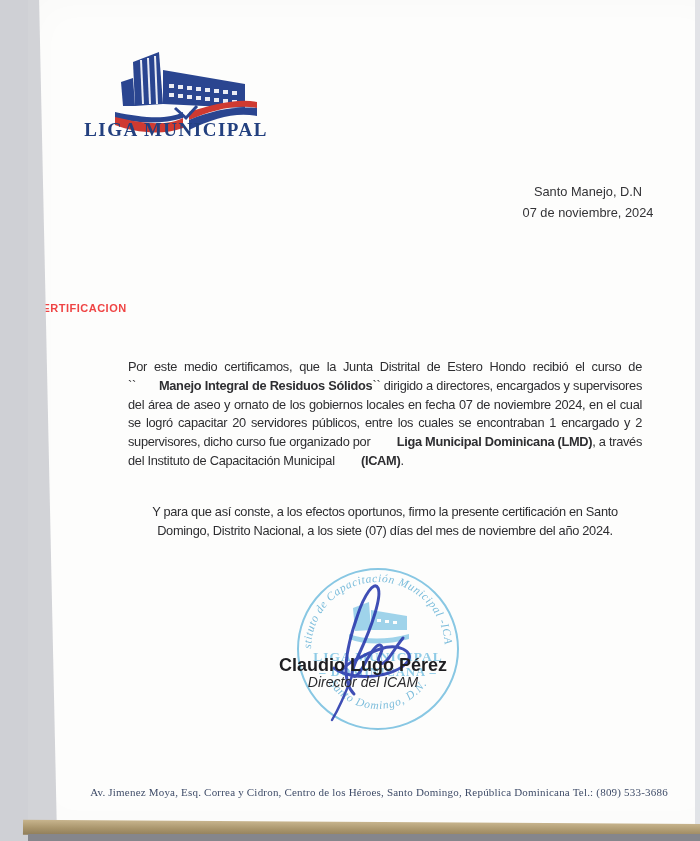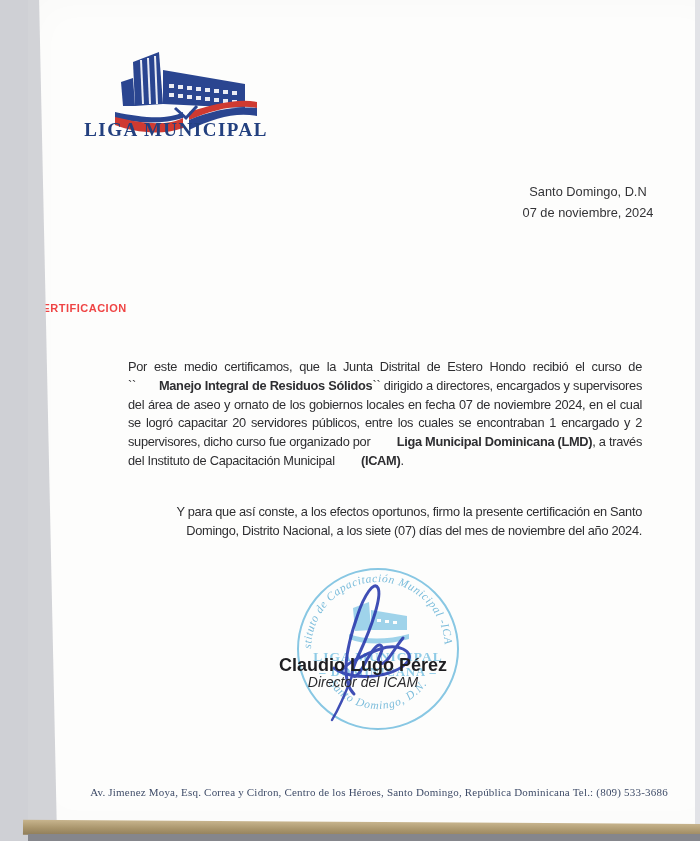--- a/index.html
+++ b/index.html
@@ -63,21 +63,21 @@
     letter-spacing:0.5px;color:#ef4444;
   }
 
   
   .para{
     position:absolute;left:94px;width:514px;
     color:#2e2e31;font-size:12.8px;line-height:18.8px;
     letter-spacing:-0.3px;
   }
   .p1{top:358px;text-align:justify;}
-  .p2{top:503px;text-align:right;}
+  .p2{top:503px;text-align:center;}
   .para .b{font-weight:bold;padding-left:23px;}
 
   
   .stamp-svg{position:absolute;left:253px;top:558px;}
   .sig-svg{position:absolute;left:254px;top:552px;z-index:3;}
   .signer-name{
     position:absolute;left:234px;top:655px;width:190px;z-index:4;
     text-align:center;font-weight:bold;font-size:18px;color:#1e1e21;
   }
   .signer-role{
@@ -138,21 +138,21 @@
       <path d="M76,64 C100,56 126,50 144,54 L144,60 C122,56 100,62 76,72 Z" fill="#cf3a31"></path>
       <path d="M76,72 C100,62 122,58 144,60 L144,68 C122,64 102,70 76,82 Z" fill="#2a4590"></path>
       <path d="M62,60 L73,70 L84,58" fill="none" stroke="#2a4590" stroke-width="3"></path>
     </svg>
 
     <div class="org-name">
       <div>LIGA MUNICIPAL</div>
     </div>
 
     <div class="dateline">
-      <div>Santo Domingo, D.N</div>
+      <div>Santo Manejo, D.N</div>
       <div>07 de noviembre, 2024</div>
     </div>
 
     <div class="cert-title">CERTIFICACION</div>
 
     <div class="para p1"><span>Por este medio certificamos, que la Junta Distrital de Estero Hondo recibió el curso de ``</span><span class="b">Manejo Integral de Residuos Sólidos</span><span>`` dirigido a directores, encargados y supervisores del área de aseo y ornato de los gobiernos locales en fecha 07 de noviembre 2024, en el cual se logró capacitar 20 servidores públicos, entre los cuales se encontraban 1 encargado y 2 supervisores, dicho curso fue organizado por </span><span class="b">Liga Municipal Dominicana (LMD)</span><span>, a través del Instituto de Capacitación Municipal </span><span class="b">(ICAM)</span><span>.</span></div>
 
     <div class="para p2">Y para que así conste, a los efectos oportunos, firmo la presente certificación en Santo Domingo, Distrito Nacional, a los siete (07) días del mes de noviembre del año 2024.</div>
 
     <svg class="stamp-svg" width="182" height="182" viewBox="0 0 182 182" aria-hidden="true">

